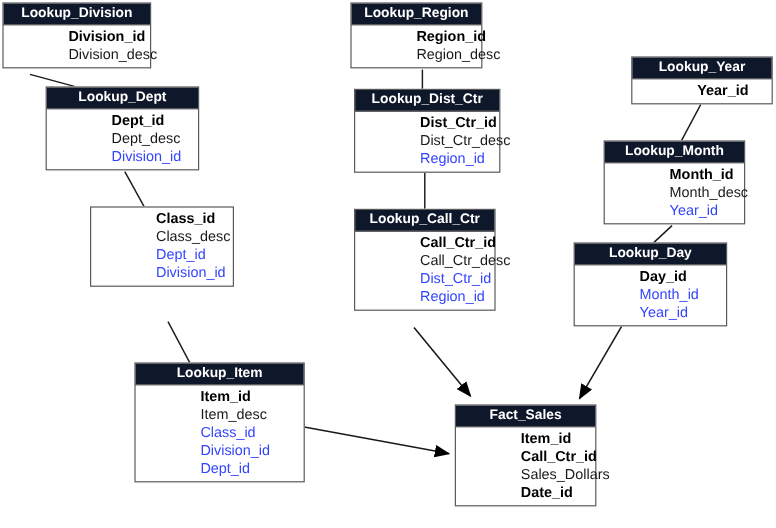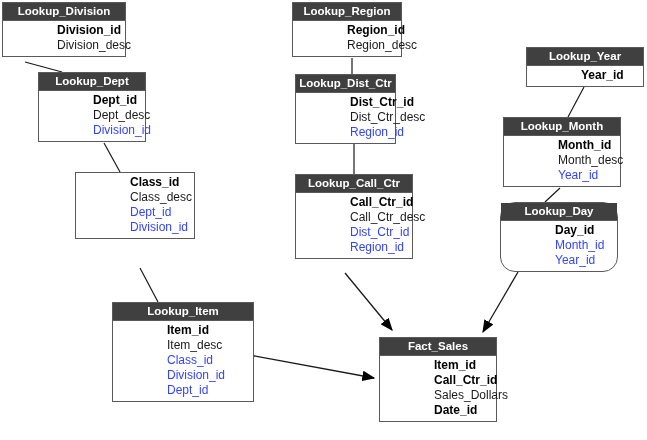--- a/index.html
+++ b/index.html
@@ -23,21 +23,21 @@
     height: 440px;
   }
   .entity {
     position: absolute;
     box-sizing: border-box;
     border: 1px solid #5a5a5a;
     background: #ffffff;
     z-index: 5;
   }
   .entity-title {
-    background: #404040;
+    background: #0f172a;
     color: #ffffff;
     font-weight: bold;
     font-size: 11.5px;
     text-align: center;
     line-height: 17px;
     height: 17px;
     border-bottom: 1px solid #5a5a5a;
     letter-spacing: 0px;
     overflow: hidden;
     white-space: nowrap;
@@ -94,21 +94,21 @@
   </svg>
 
   <div id="entities">
       <div class="entity" style="left: 2px; top: 2px; width: 124px;">
         <div class="entity-title">Lookup_Division</div>
         <div class="entity-fields">
           <div class="field key">Division_id</div>
           <div class="field">Division_desc</div>
         </div>
       </div>
-      <div class="entity" style="left: 38px; top: 72px; width: 108px;">
+      <div class="entity" style="left: 38px; top: 72px; width: 128px;">
         <div class="entity-title">Lookup_Dept</div>
         <div class="entity-fields">
           <div class="field key">Dept_id</div>
           <div class="field">Dept_desc</div>
           <div class="field fk">Division_id</div>
         </div>
       </div>
       <div class="entity" style="left: 75px; top: 172px; width: 120px;">
         <div class="entity-fields">
           <div class="field key">Class_id</div>
@@ -127,21 +127,21 @@
           <div class="field fk">Dept_id</div>
         </div>
       </div>
       <div class="entity" style="left: 292px; top: 2px; width: 110px;">
         <div class="entity-title">Lookup_Region</div>
         <div class="entity-fields">
           <div class="field key">Region_id</div>
           <div class="field">Region_desc</div>
         </div>
       </div>
-      <div class="entity" style="left: 295px; top: 74px; width: 101px;">
+      <div class="entity" style="left: 295px; top: 74px; width: 122px;">
         <div class="entity-title">Lookup_Dist_Ctr</div>
         <div class="entity-fields">
           <div class="field key">Dist_Ctr_id</div>
           <div class="field">Dist_Ctr_desc</div>
           <div class="field fk">Region_id</div>
         </div>
       </div>
       <div class="entity" style="left: 295px; top: 174px; width: 118px;">
         <div class="entity-title">Lookup_Call_Ctr</div>
         <div class="entity-fields">
@@ -158,21 +158,21 @@
         </div>
       </div>
       <div class="entity" style="left: 503px; top: 117px; width: 118px;">
         <div class="entity-title">Lookup_Month</div>
         <div class="entity-fields">
           <div class="field key">Month_id</div>
           <div class="field">Month_desc</div>
           <div class="field fk">Year_id</div>
         </div>
       </div>
-      <div class="entity" style="left: 500px; top: 202px; width: 118px; border-radius: 15px;">
+      <div class="entity" style="left: 478px; top: 202px; width: 128px;">
         <div class="entity-title">Lookup_Day</div>
         <div class="entity-fields">
           <div class="field key">Day_id</div>
           <div class="field fk">Month_id</div>
           <div class="field fk">Year_id</div>
         </div>
       </div>
       <div class="entity" style="left: 379px; top: 337px; width: 118px;">
         <div class="entity-title">Fact_Sales</div>
         <div class="entity-fields">

